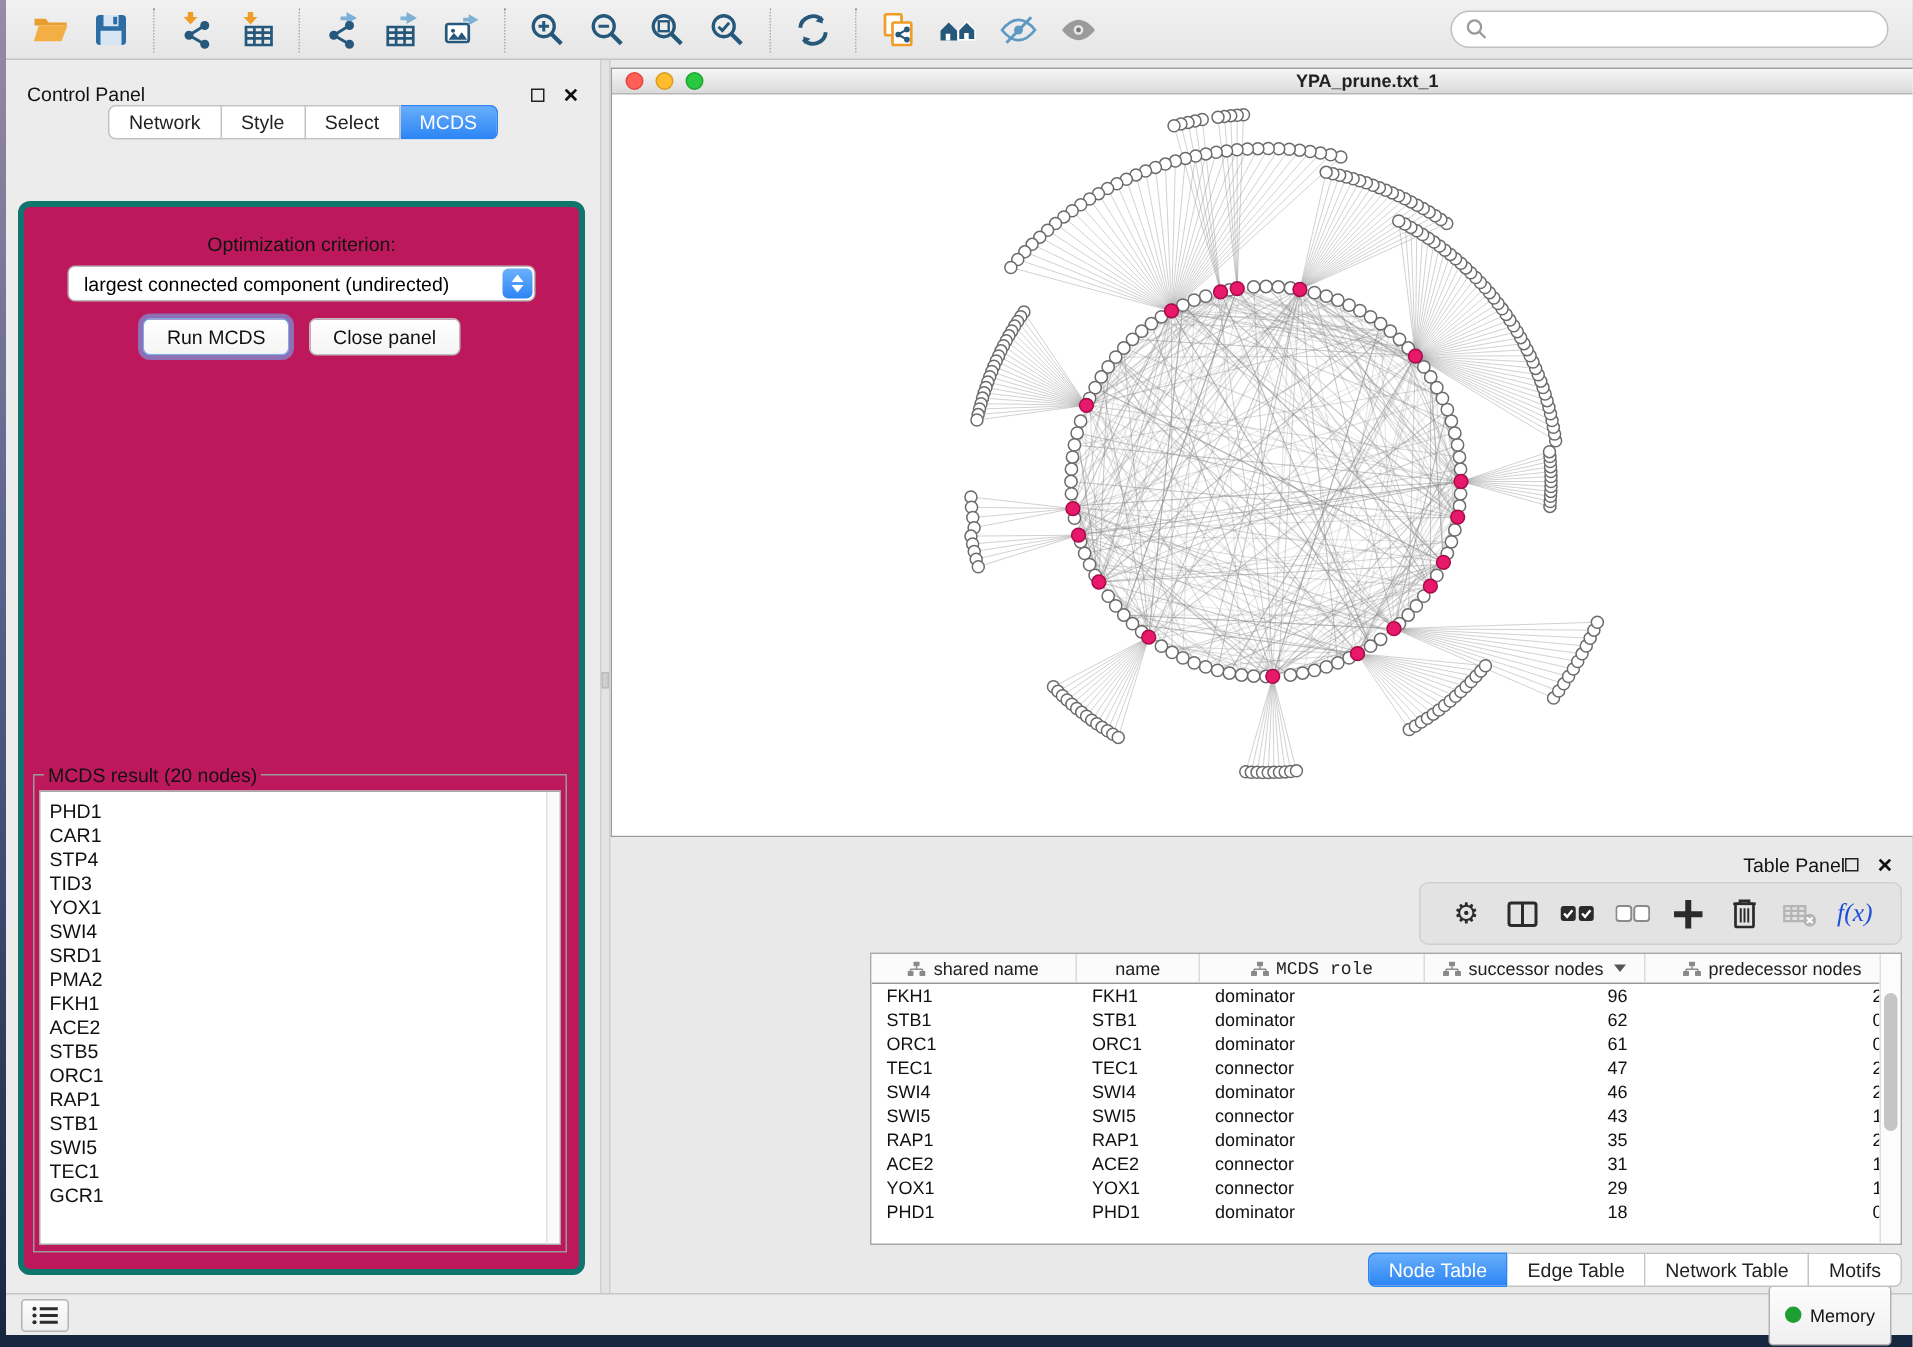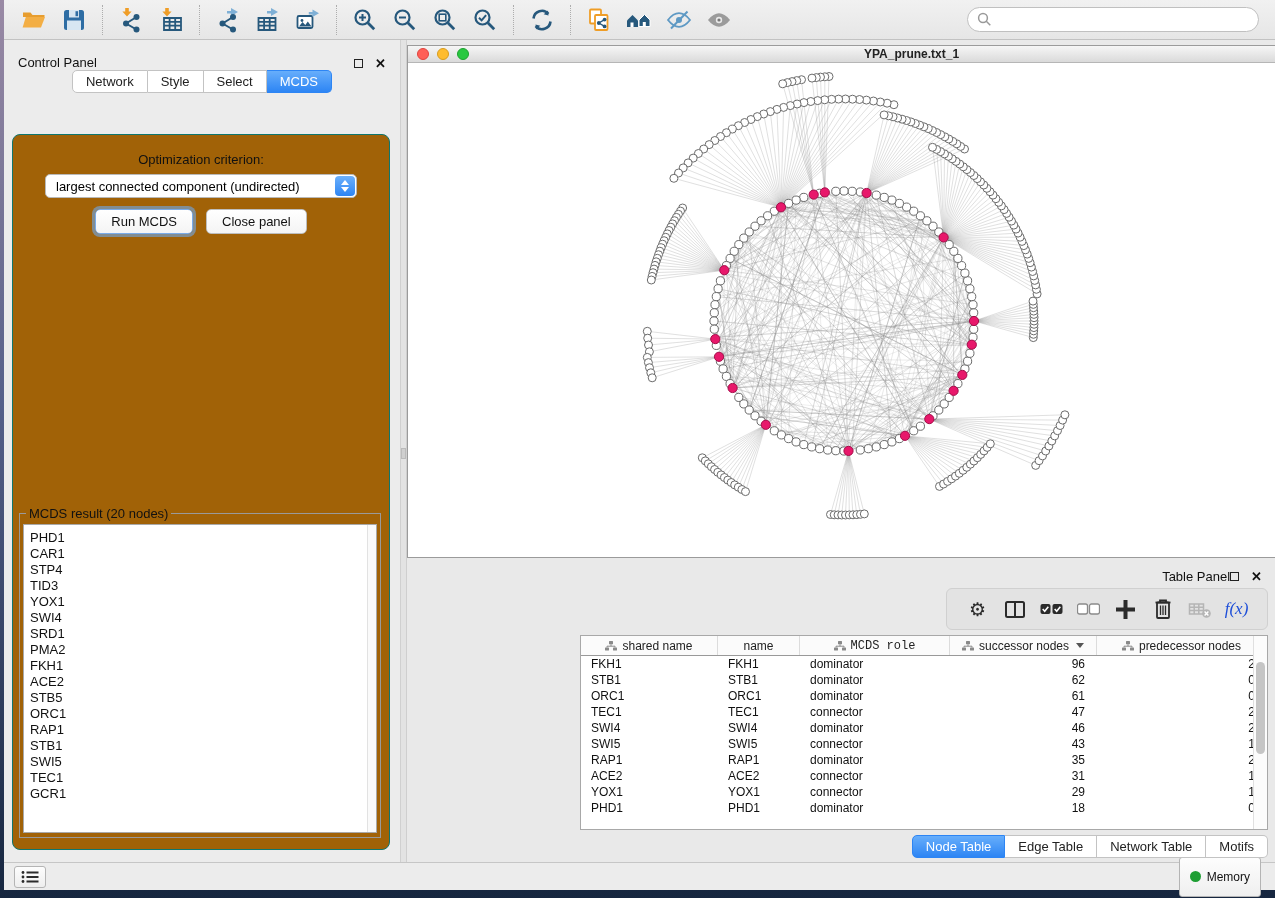--- a/index.html
+++ b/index.html
@@ -20,21 +20,21 @@
   .control-panel { width:396px; flex:0 0 auto; background:#ececec; position:relative; }
   .cp-header { height:30px; display:flex; align-items:flex-end; padding:8px 14px 0; font-size:13px; color:#111; }
   .win-icons { margin-left:auto; display:flex; gap:12px; align-items:center; }
   .float-icon { width:9px; height:9px; border:1.5px solid #222; }
   .close-icon { font-size:13px; font-weight:bold; color:#111; line-height:1; }
   .seg { display:flex; justify-content:center; position:relative; z-index:2; }
   .seg-btn { font-size:13px; padding:3px 13px; background:#fff; border:1px solid #c3c3c3; border-left:none; color:#222; font-family:"Liberation Sans",sans-serif; }
   .seg-btn:first-child { border-left:1px solid #c3c3c3; border-radius:5px 0 0 5px; }
   .seg-btn:last-child { border-radius:0 5px 5px 0; }
   .seg-btn.active { background:linear-gradient(#67aefb,#2d85f4); color:#fff; border-color:#2d85f4; }
-  .cp-body { position:absolute; left:8px; right:10px; top:94px; bottom:12px; background:#a16207; border:1px solid #0f766e; border-radius:8px; }
+  .cp-body { position:absolute; left:8px; right:10px; top:94px; bottom:12px; background:#be185d; border:4px solid #0f766e; border-radius:8px; }
   .opt-label { text-align:center; margin-top:17px; font-size:13px; color:#111; }
   .dropdown { margin:7px auto 0; width:312px; height:24px; background:#fff; border:1px solid #b9b9b9; border-radius:5px; display:flex; align-items:center; font-size:13px; padding-left:10px; position:relative; }
   .dd-stepper { position:absolute; right:1px; top:1px; bottom:1px; width:20px; border-radius:4px; background:linear-gradient(#6cb0fb,#2d85f4); display:flex; flex-direction:column; align-items:center; justify-content:center; gap:2px; }
   .dd-up { width:0; height:0; border-left:4px solid transparent; border-right:4px solid transparent; border-bottom:5px solid #fff; }
   .dd-down { width:0; height:0; border-left:4px solid transparent; border-right:4px solid transparent; border-top:5px solid #fff; }
   .btn-row { display:flex; justify-content:center; gap:13px; margin-top:11px; }
   .push-btn { font-size:13px; padding:4px 15px; background:linear-gradient(#ffffff,#f4f4f4); border:1px solid #bdbdbd; border-radius:5px; color:#111; font-family:"Liberation Sans",sans-serif; }
   .push-btn.focus { box-shadow:0 0 0 3px rgba(110,170,240,.6); border-color:#7aabe8; }
   fieldset.mcds { position:absolute; left:6px; right:8px; top:371px; bottom:11px; border:1px solid #9a9a9a; background:transparent; }
   fieldset.mcds legend { font-size:13px; margin-left:6px; padding:0 3px; color:#111; }

